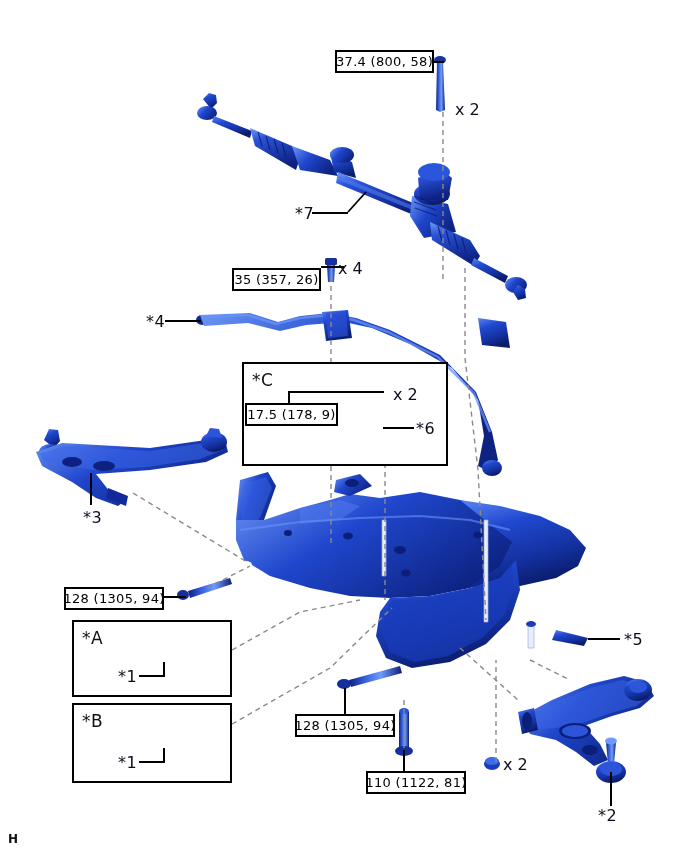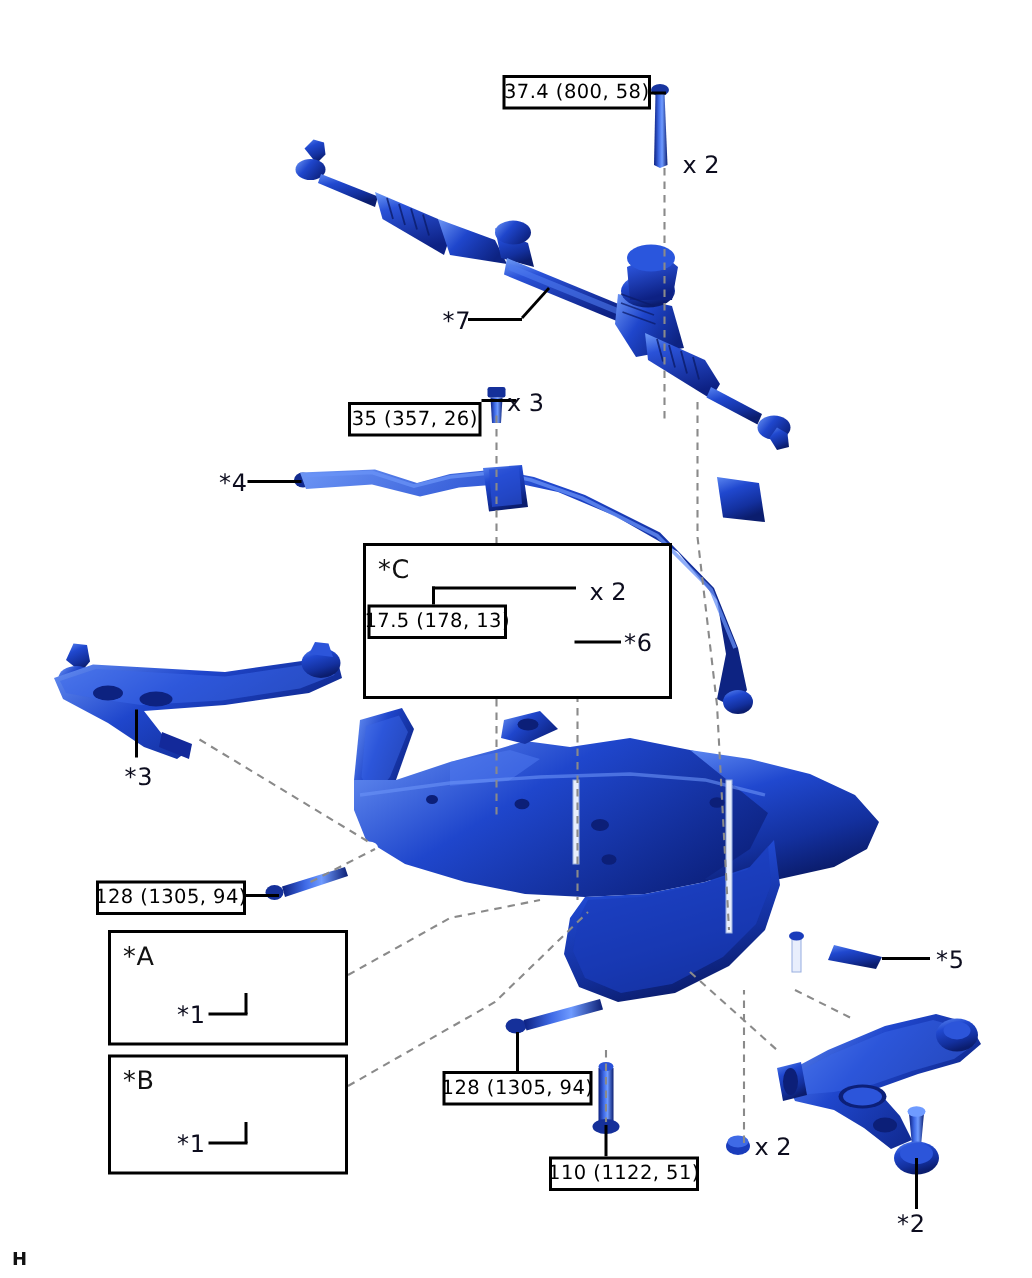--- a/index.html
+++ b/index.html
@@ -344,30 +344,30 @@
       </g>
   </svg>
 
   <div class="spec-box" style="left:335px; top:50px; width:99px; height:23px;">
       <span>37.4 (800, 58)</span>
     </div>
   <div class="spec-box" style="left:232px; top:255px; width:89px; height:23px;margin-top:13px;">
       <span>35 (357, 26)</span>
     </div>
   <div class="spec-box" style="left:245px; top:403px; width:93px; height:23px; z-index:42;">
-      <span>17.5 (178, 13)</span>
+      <span>17.5 (178, 9)</span>
     </div>
   <div class="spec-box" style="left:64px; top:587px; width:100px; height:23px;">
       <span>128 (1305, 94)</span>
     </div>
   <div class="spec-box" style="left:295px; top:714px; width:100px; height:23px;">
       <span>128 (1305, 94)</span>
     </div>
   <div class="spec-box" style="left:366px; top:771px; width:100px; height:23px;">
-      <span>110 (1122, 51)</span>
+      <span>110 (1122, 81)</span>
     </div>
 
   <div class="group-box" style="left:242px; top:362px; width:206px; height:104px;">
     <span class="group-label" style="left:8px; top:6px;">*C</span>
   </div>
   <div class="group-box" style="left:72px; top:620px; width:160px; height:77px;">
     <span class="group-label" style="left:8px; top:6px;">*A</span>
   </div>
   <div class="group-box" style="left:72px; top:703px; width:160px; height:80px;">
     <span class="group-label" style="left:8px; top:6px;">*B</span>
@@ -398,19 +398,19 @@
   <div class="ref" style="left:295px; top:204px;">*7</div>
   <div class="ref" style="left:146px; top:312px;">*4</div>
   <div class="ref" style="left:416px; top:419px; z-index:46;">*6</div>
   <div class="ref" style="left:83px; top:508px;">*3</div>
   <div class="ref" style="left:118px; top:667px; z-index:46;">*1</div>
   <div class="ref" style="left:118px; top:753px; z-index:46;">*1</div>
   <div class="ref" style="left:624px; top:630px;">*5</div>
   <div class="ref" style="left:598px; top:806px;">*2</div>
 
   <div class="qty" style="left:455px; top:100px;">x 2</div>
-  <div class="qty" style="left:338px; top:259px;">x 3</div>
+  <div class="qty" style="left:338px; top:259px;">x 4</div>
   <div class="qty" style="left:393px; top:385px; z-index:46;">x 2</div>
   <div class="qty" style="left:503px; top:755px;">x 2</div>
 
   <div class="corner-mark" style="left:8px; top:832px;">H</div>
 
 </div>
 
 </body></html>

